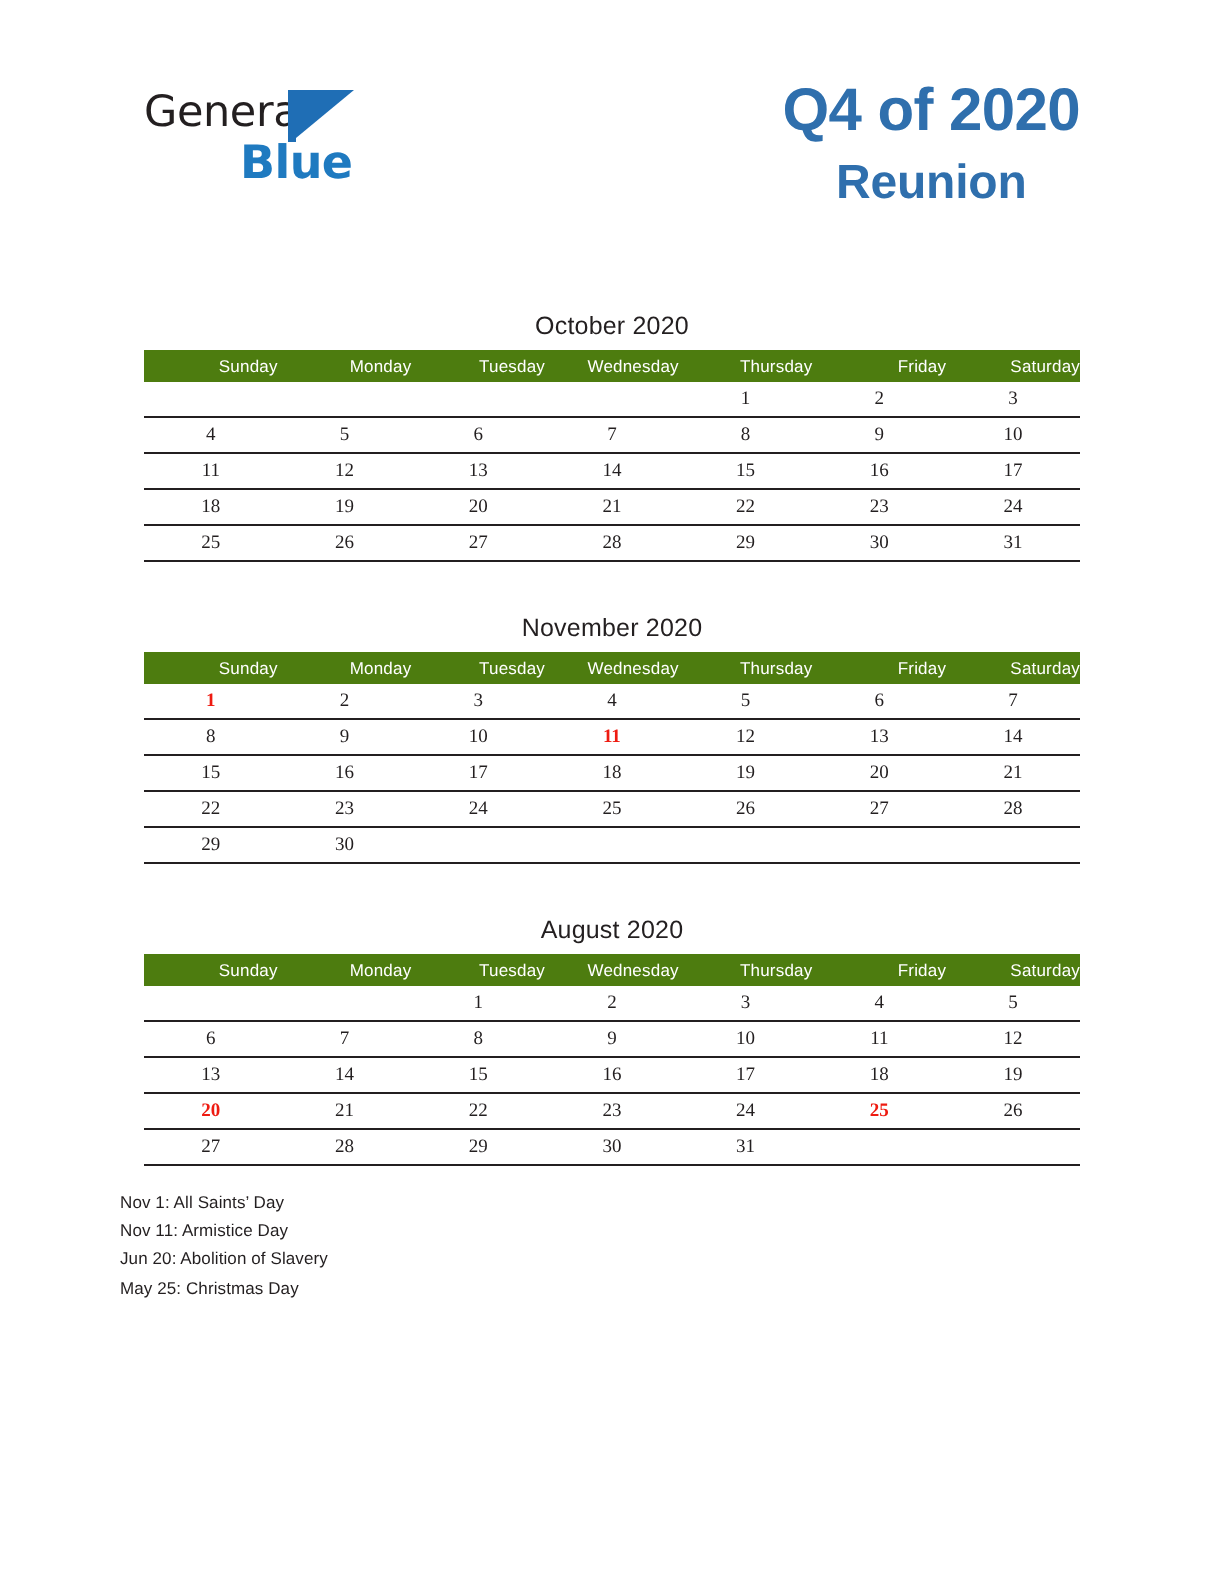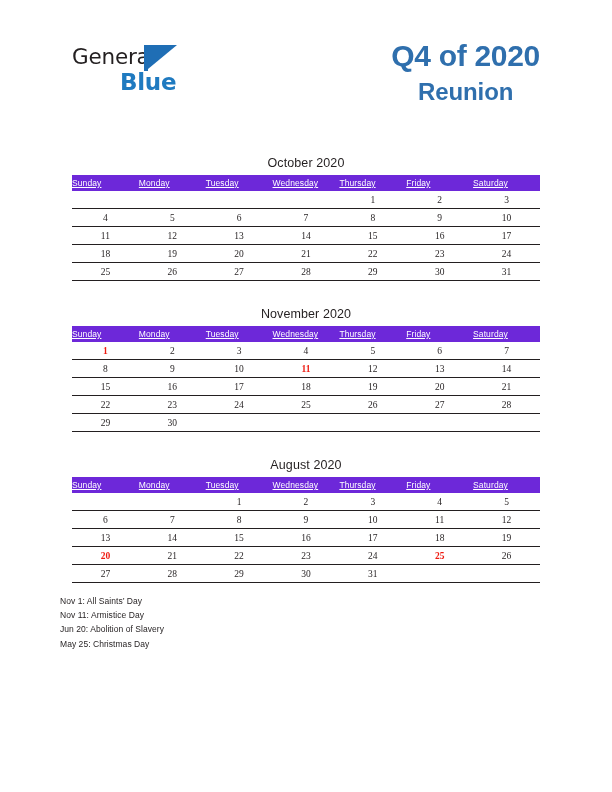--- a/index.html
+++ b/index.html
@@ -121,29 +121,28 @@
     font-family: "Liberation Sans", sans-serif;
     padding-bottom: 5px;
     letter-spacing: 0.1px;
   }
   table.cal {
     width: 468px;
     border-collapse: collapse;
     table-layout: fixed;
   }
   table.cal th {
-    background: #6d28d9;
+    background: #4d7c0f;
     color: #ffffff;
     font-size: 8.5px;
     font-weight: normal;
-    text-align: left;
+    text-align: right;
     height: 16px;
     padding: 0;
     letter-spacing: 0.1px;
-    text-decoration: underline;
   }
   table.cal td {
     text-align: center;
     font-size: 9.5px;
     color: #231f20;
     height: 17px;
     padding: 0;
     border-bottom: 1px solid #231f20;
     font-family: "Liberation Serif", "DejaVu Serif", serif;
   }

